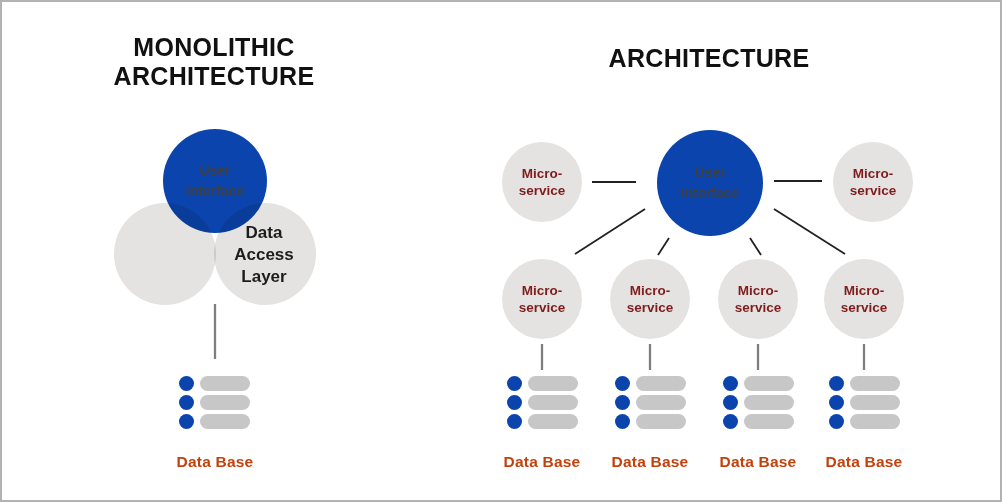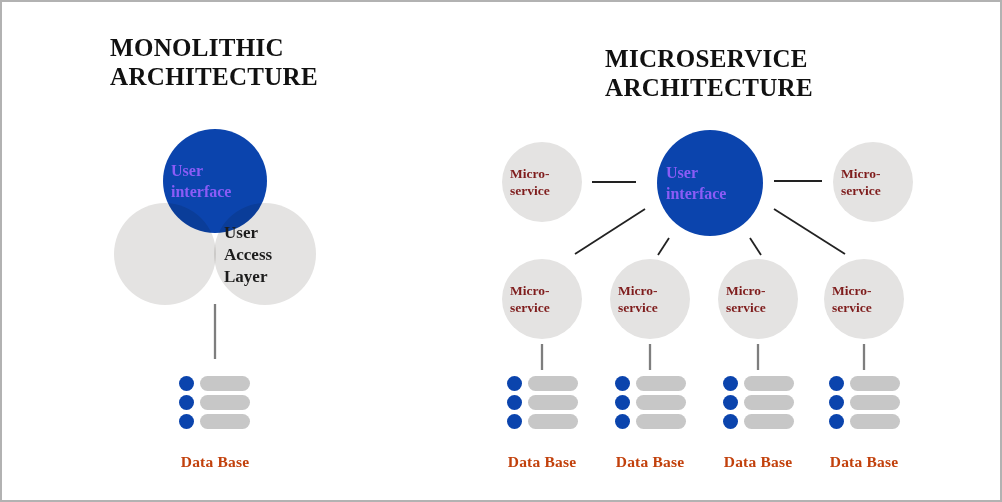--- a/index.html
+++ b/index.html
@@ -25,28 +25,28 @@
   svg.layer{position:absolute;left:0;top:0;z-index:0;}
   .blend{mix-blend-mode:multiply;}
   .c-gray{fill:var(--circle-gray);}
   .c-blue{fill:var(--blue);}
   .conn-gray{stroke:var(--line-gray);stroke-width:2.3;}
   .conn-dark{stroke:var(--line-dark);stroke-width:1.8;}
   .conn-dark.h{stroke-width:2;}
   .label{
     position:absolute;z-index:2;
     transform:translateX(-50%);
-    font-family:Liberation Serif, serif;
+    text-align:center;
   }
   .title{
     font-size:25px;font-weight:700;line-height:29px;
     letter-spacing:0.3px;color:var(--title-color);
   }
   .title span{display:block;}
-  .ui-label{width:88px;font-size:16px;font-weight:600;line-height:21px;color:#8b5cf6;}
+  .ui-label{width:88px;font-size:14px;font-weight:600;line-height:21px;color:#404040;}
   .mono-label{font-size:17px;font-weight:600;line-height:22px;color:#1c1c1c;}
   .svc-label{width:64px;font-size:13.5px;font-weight:600;line-height:17px;color:#7f1d1d;}
   .db-label{font-size:15.5px;font-weight:700;color:#c2410c;letter-spacing:0.2px;}
   .db{
     position:absolute;z-index:1;width:71px;
     display:flex;flex-direction:column;gap:4px;
   }
   .db-row{display:flex;align-items:center;gap:6px;}
   .db-dot{width:15px;height:15px;border-radius:50%;background:var(--blue);}
   .db-bar{flex:1;height:15px;border-radius:8px;background:var(--bar-gray);}
@@ -85,40 +85,39 @@
       <line x1="862" y1="342" x2="862" y2="368" class="conn-gray"></line>
     </g>
   </svg>
 
   <div class="label title" style="left:212px;top:31px;">
     <span>MONOLITHIC</span>
     <span>ARCHITECTURE</span>
   </div>
 
   <div class="label ui-label" style="left:213px;top:158px;">User interface</div>
-  <div class="label mono-label" style="left:262px;top:220px;width:80px;">User Access Layer</div>
+  <div class="label mono-label" style="left:262px;top:220px;width:80px;">Data Access Layer</div>
 
   <div class="db" style="left:177px;top:374px;">
     <div class="db-row">
         <div class="db-dot"></div>
         <div class="db-bar"></div>
       </div>
     <div class="db-row">
         <div class="db-dot"></div>
         <div class="db-bar"></div>
       </div>
     <div class="db-row">
         <div class="db-dot"></div>
         <div class="db-bar"></div>
       </div>
   </div>
   <div class="label db-label" style="left:213px;top:451px;">Data Base</div>
 
   <div class="label title" style="left:707px;top:42px;">
-    <span>MICROSERVICE</span>
     <span>ARCHITECTURE</span>
   </div>
 
   <div class="label ui-label" style="left:708px;top:160px;">User interface</div>
 
   <div class="label svc-label" style="left:540px;top:163px;">Micro-service</div>
   <div class="label svc-label" style="left:871px;top:163px;">Micro-service</div>
   <div class="label svc-label" style="left:540px;top:280px;">Micro-service</div>
   <div class="label svc-label" style="left:648px;top:280px;">Micro-service</div>
   <div class="label svc-label" style="left:756px;top:280px;">Micro-service</div>

